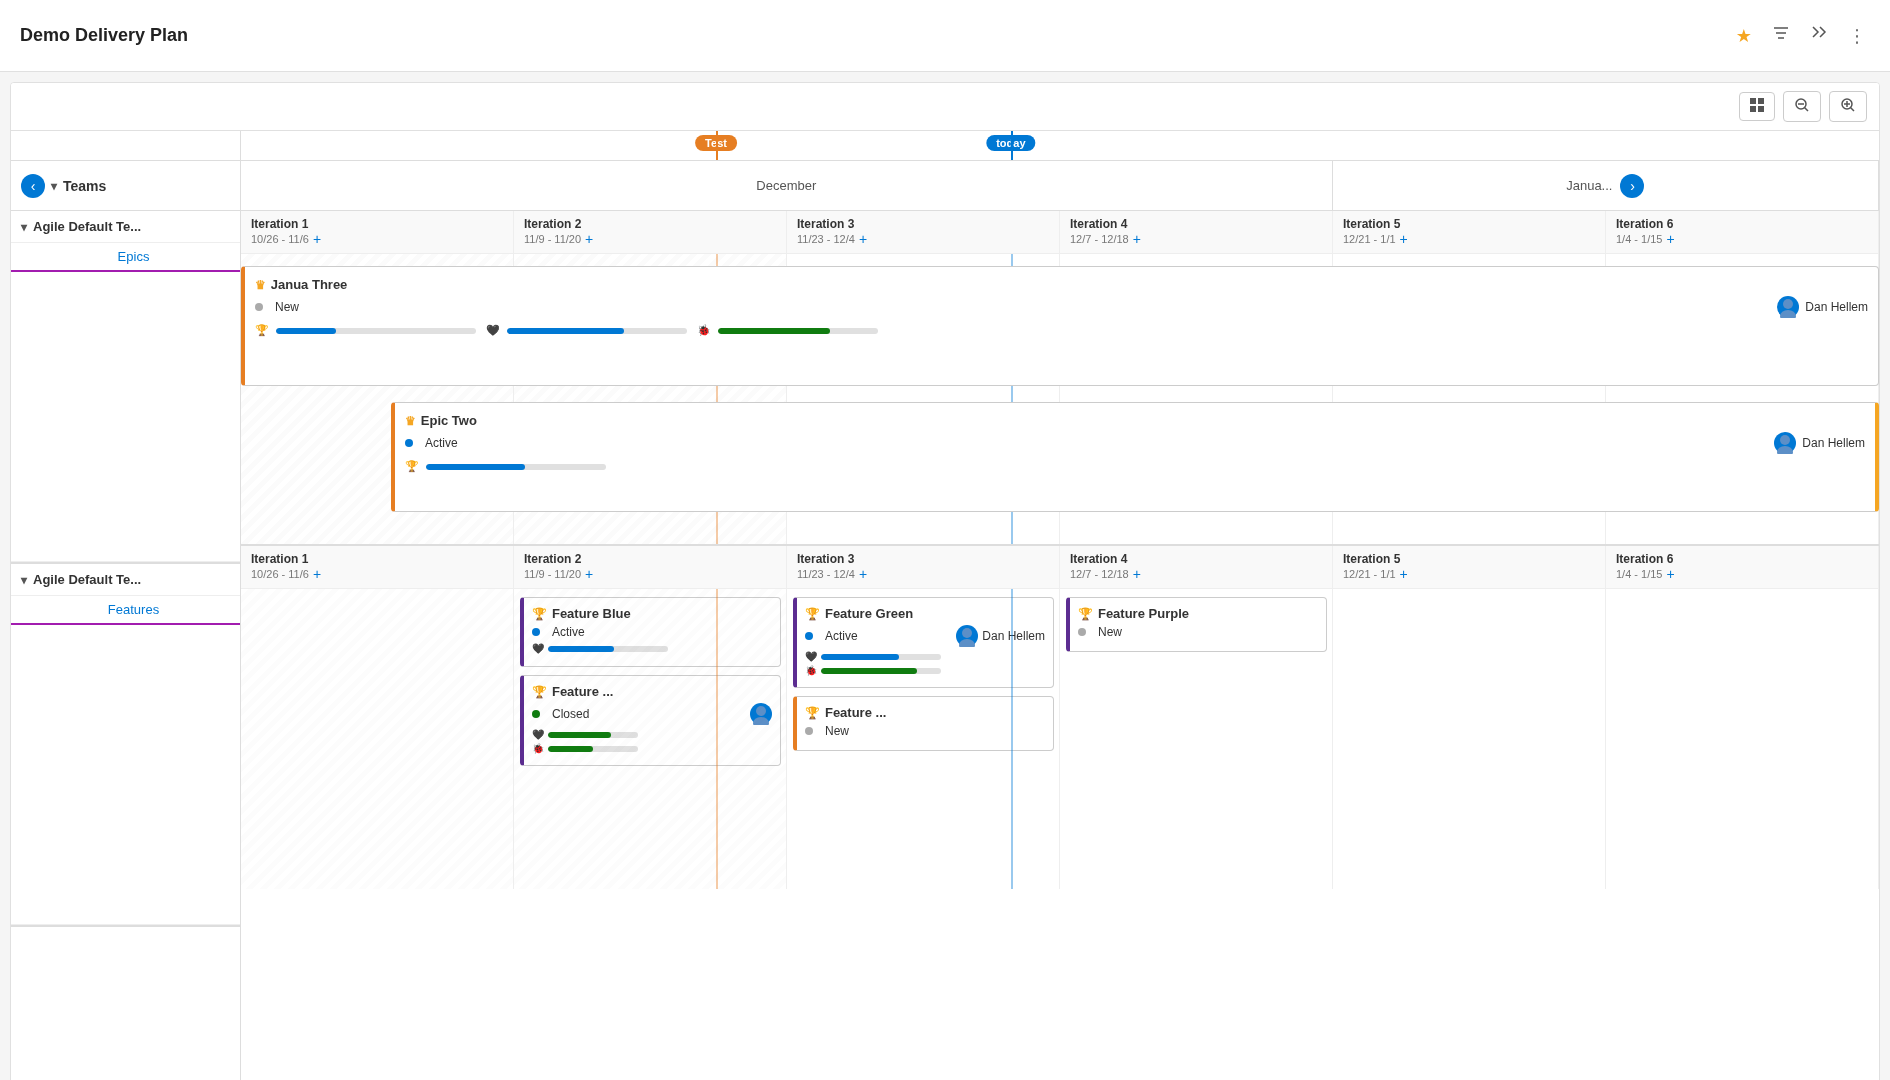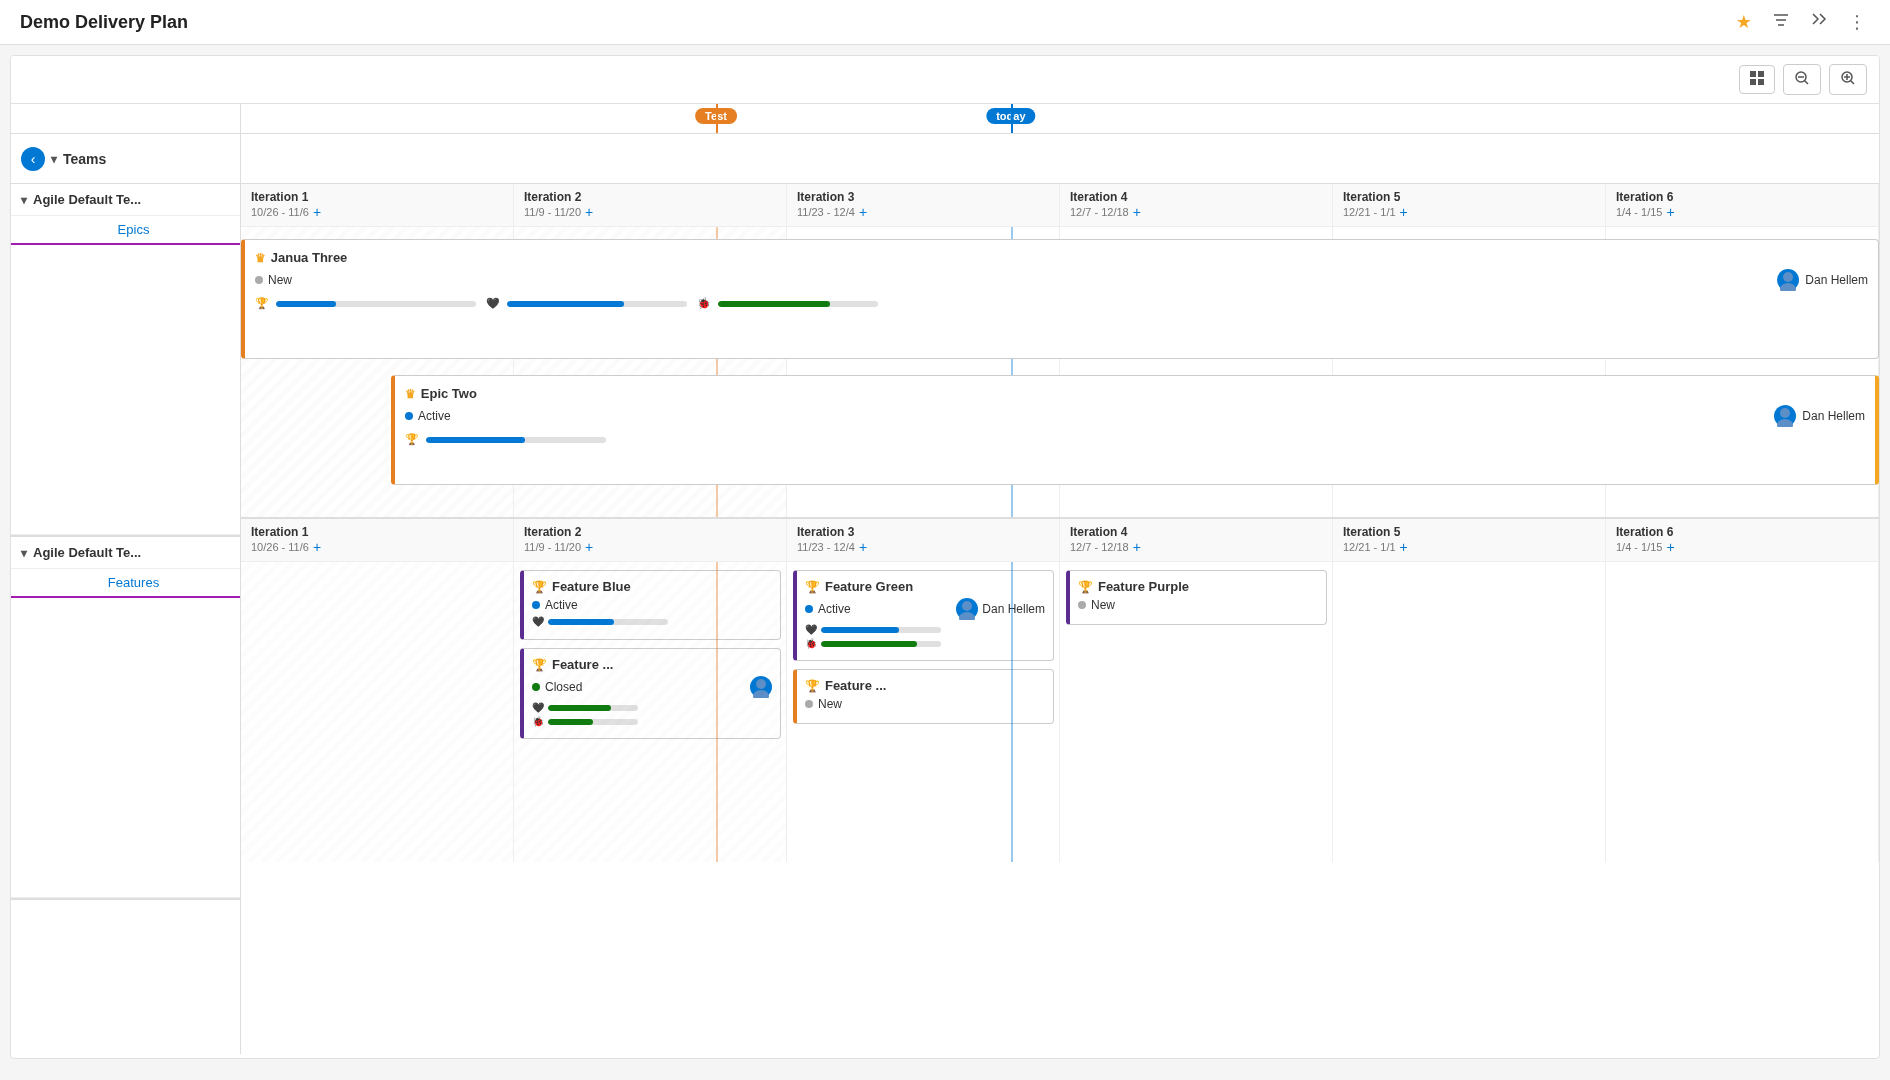--- a/index.html
+++ b/index.html
@@ -1,21 +1,21 @@
 <!DOCTYPE html>
 <html><head>
   <meta charset="utf-8">
   <style>
     * { box-sizing: border-box; margin: 0; padding: 0; }
     body { font-family: -apple-system, BlinkMacSystemFont, 'Segoe UI', sans-serif; background: #f5f5f5; color: #333; font-size: 13px; }
 
     .app-header {
       display: flex; align-items: center; justify-content: space-between;
       padding: 10px 20px; background: #fff; border-bottom: 1px solid #e0e0e0;
-      height: 45px;
+      height: 72px;
     }
     .app-title { font-size: 18px; font-weight: 600; color: #222; }
     .header-actions { display: flex; gap: 12px; align-items: center; }
     .header-icon-btn {
       background: none; border: none; cursor: pointer; color: #666;
       font-size: 18px; padding: 4px; border-radius: 4px;
     }
     .star-icon { color: #f5a623; }
 
     .main-container {
@@ -91,21 +91,21 @@
     }
     .iter-cell {
       flex: 1; min-width: 150px; padding: 6px 10px; border-right: 1px solid #eee;
       font-size: 12px; color: #555;
     }
     .iter-cell .iter-name { font-weight: 600; color: #333; font-size: 12px; }
     .iter-cell .iter-dates { color: #777; font-size: 11px; }
     .add-iter { color: #0078d4; cursor: pointer; margin-left: 4px; font-size: 14px; }
     .card-title-row { display: flex; align-items: center; gap: 5px; font-weight: 600; font-size: 13px; margin-bottom: 4px; }
     .card-crown { color: #f5a623; font-size: 12px; }
-    .status-row { display: flex; align-items: center; gap: 5px; font-size: 12px; margin-bottom: 4px; }
+    .status-row { display: flex; align-items: center; gap: 12px; font-size: 12px; margin-bottom: 4px; }
     .status-dot { width: 8px; height: 8px; border-radius: 50%; display: inline-block; }
     .status-dot.active { background: #0078d4; }
     .status-dot.new { background: #aaa; }
     .status-dot.closed { background: #107c10; }
     .avatar-sm { width: 22px; height: 22px; border-radius: 50%; background: #0078d4; display: inline-flex; align-items: center; justify-content: center; color: #fff; font-size: 10px; margin-left: auto; }
     .bar-row { margin: 3px 0; }
     .bar-track { background: #e0e0e0; border-radius: 3px; height: 6px; overflow: hidden; }
     .bar-fill { height: 100%; border-radius: 3px; }
     .bar-blue { background: #0078d4; }
     .bar-green { background: #107c10; }
@@ -183,20 +183,27 @@
       </div>
     </div>
 
     <div class="timeline-header">
       <div class="teams-header-cell">
         <button class="nav-btn">‹</button>
         <span class="collapse-icon chevron-down"></span>
         <span>Teams</span>
       </div>
       <div class="month-columns">
+        <div class="month-col">
+            <span>December</span>
+          </div>
+        <div class="month-col" style="min-width:100px; flex:0.5;">
+          <span>Janua...</span>
+          <button class="nav-btn" style="margin-left:8px;">›</button>
+        </div>
       </div>
     </div>
 
     <div style="display:flex; flex:1; overflow:hidden;">
 
       <div class="left-panel">
 
         <div class="team-section">
           <div class="team-row">
             <span class="collapse-icon chevron-down"></span>

